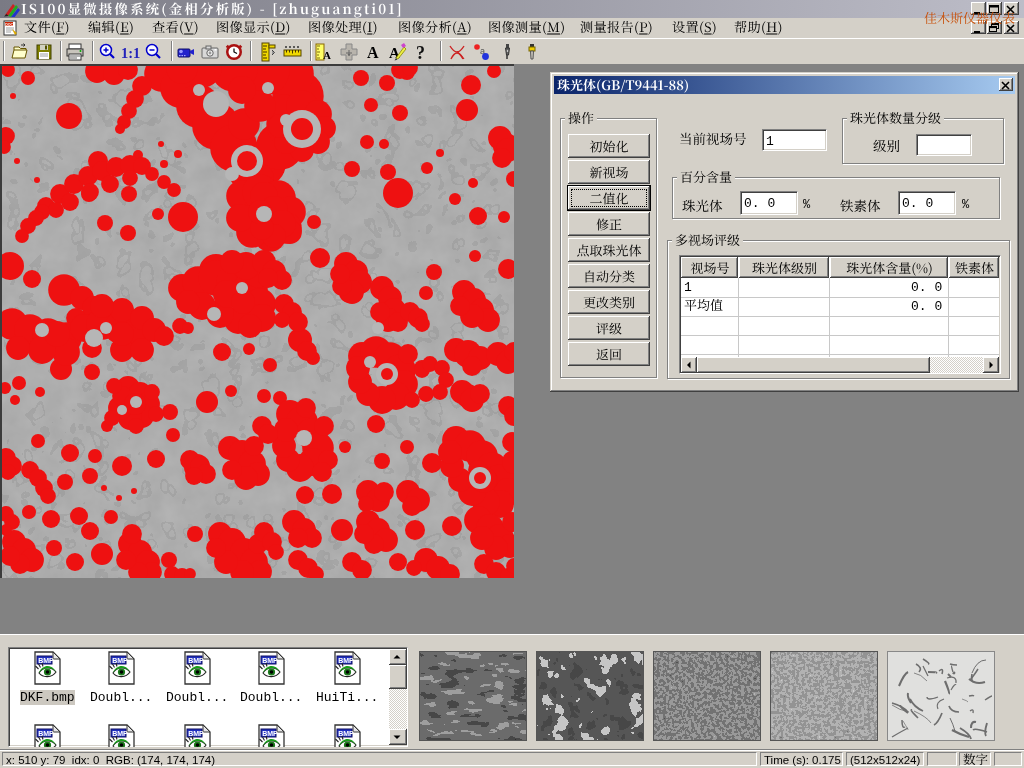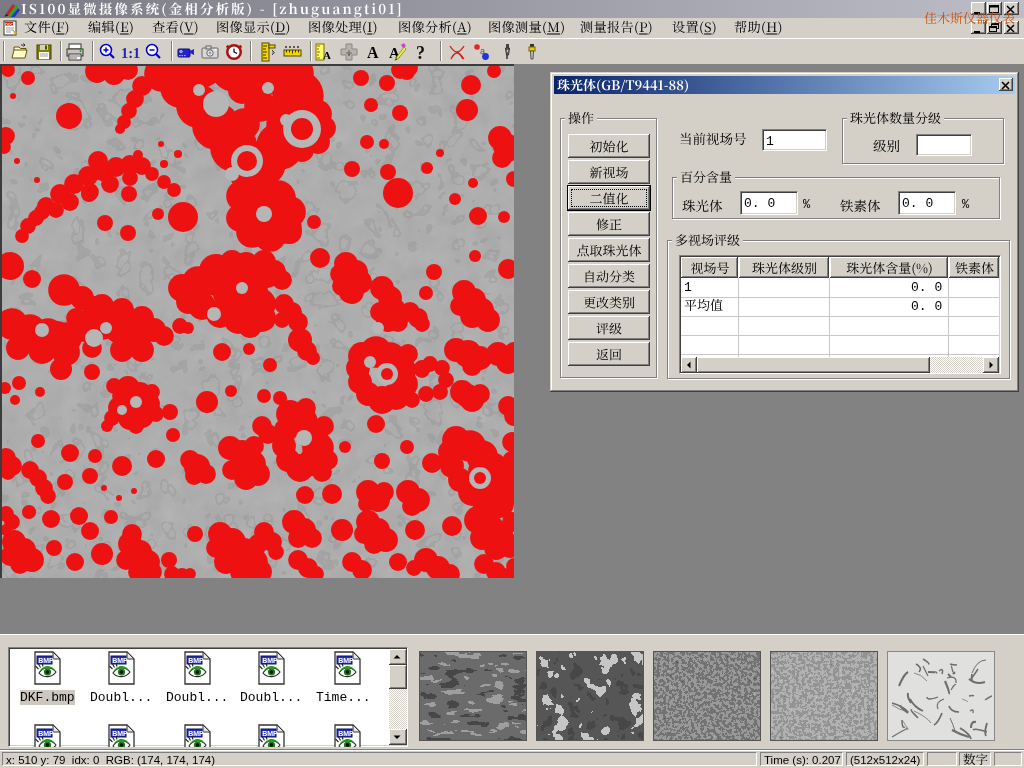--- a/index.html
+++ b/index.html
@@ -793,21 +793,21 @@
 <path d="M5 1 H23 L30 8 V33 H5 Z" fill="#fff" stroke="#333" stroke-width="1.3"></path>
 <path d="M23 1 L23 8 H30 Z" fill="#e8e8e8" stroke="#333" stroke-width="1"></path>
 <rect x="7" y="5" width="15" height="8" fill="#2030c0" stroke="#101060"></rect>
 <text x="8.2" y="11.8" font-family="Liberation Sans,sans-serif" font-weight="bold" font-size="7" fill="#fff">BMP</text>
 <path d="M9 22 C13 15.5 22 15.5 26 21 C22 27 13 27 9 22 Z" fill="#fff" stroke="#222" stroke-width="1.1"></path>
 <path d="M9 22 C13 15.5 22 15.5 26 21 C25 18.5 21 13.5 15 15.5 C11 17 9.5 20 9 22 Z" fill="#18a018"></path>
 <circle cx="17.5" cy="21" r="3.6" fill="#1c7a1c"></circle>
       <circle cx="17.5" cy="21" r="1.8" fill="#000"></circle>
 <path d="M8.5 18 L5.5 15 M10.5 16.5 L8.5 13 M13 15.5 L12 12" stroke="#222" stroke-width="1.1"></path>
 </svg></div>
-<div style="position:absolute;left:316px;top:690px;font:13px 'Liberation Mono',monospace;white-space:pre">Time...</div>
+<div style="position:absolute;left:316px;top:690px;font:13px 'Liberation Mono',monospace;white-space:pre">HuiTi...</div>
 <div style="position:absolute;left:330px;top:724px;width:34px;height:23px;overflow:hidden"><svg width="34" height="34" viewBox="0 0 34 34">
 <path d="M5 1 H23 L30 8 V33 H5 Z" fill="#fff" stroke="#333" stroke-width="1.3"></path>
 <path d="M23 1 L23 8 H30 Z" fill="#e8e8e8" stroke="#333" stroke-width="1"></path>
 <rect x="7" y="5" width="15" height="8" fill="#2030c0" stroke="#101060"></rect>
 <text x="8.2" y="11.8" font-family="Liberation Sans,sans-serif" font-weight="bold" font-size="7" fill="#fff">BMP</text>
 <path d="M9 22 C13 15.5 22 15.5 26 21 C22 27 13 27 9 22 Z" fill="#fff" stroke="#222" stroke-width="1.1"></path>
 <path d="M9 22 C13 15.5 22 15.5 26 21 C25 18.5 21 13.5 15 15.5 C11 17 9.5 20 9 22 Z" fill="#18a018"></path>
 <circle cx="17.5" cy="21" r="3.6" fill="#1c7a1c"></circle>
       <circle cx="17.5" cy="21" r="1.8" fill="#000"></circle>
 <path d="M8.5 18 L5.5 15 M10.5 16.5 L8.5 13 M13 15.5 L12 12" stroke="#222" stroke-width="1.1"></path>
@@ -920,21 +920,21 @@
     <path d="M62 12 Q65 13 69 13" stroke="#6e6e6e" stroke-width="1.7" fill="none"></path>
     <path d="M81 44 Q85 43 86 44" stroke="#6e6e6e" stroke-width="1.3" fill="none"></path>
     <path d="M54 61 Q50 71 46 73" stroke="#6e6e6e" stroke-width="1.7" fill="none"></path>
   </svg>
 <div style="position:absolute;left:0;top:750px;width:1024px;height:18px;background:#d4d0c8"></div>
 <div style="position:absolute;left:0;top:749px;width:1024px;height:1px;background:#808080"></div>
 <div style="position:absolute;left:0;top:750px;width:1024px;height:1px;background:#fff"></div>
 <div style="position:absolute;left:2px;top:752px;width:755px;height:14px;border:1px solid;border-color:#808080 #fff #fff #808080"></div>
 <div style="position:absolute;left:6px;top:753.5px;font:11.5px 'Liberation Sans',sans-serif;white-space:pre">x: 510 y: 79  idx: 0  RGB: (174, 174, 174)</div>
 <div style="position:absolute;left:760px;top:752px;width:83px;height:14px;border:1px solid;border-color:#808080 #fff #fff #808080"></div>
-<div style="position:absolute;left:764px;top:753.5px;font:11.5px 'Liberation Sans',sans-serif;white-space:pre">Time (s): 0.207</div>
+<div style="position:absolute;left:764px;top:753.5px;font:11.5px 'Liberation Sans',sans-serif;white-space:pre">Time (s): 0.175</div>
 <div style="position:absolute;left:846px;top:752px;width:78px;height:14px;border:1px solid;border-color:#808080 #fff #fff #808080"></div>
 <div style="position:absolute;left:850px;top:753.5px;font:11.5px 'Liberation Sans',sans-serif;white-space:pre">(512x512x24)</div>
 <div style="position:absolute;left:927px;top:752px;width:30px;height:14px;border:1px solid;border-color:#808080 #fff #fff #808080"></div>
 <div style="position:absolute;left:959px;top:752px;width:32px;height:14px;border:1px solid;border-color:#808080 #fff #fff #808080"></div>
 <div style="position:absolute;left:994px;top:752px;width:28px;height:14px;border:1px solid;border-color:#808080 #fff #fff #808080"></div>
 <svg width="1024" height="768" style="position:absolute;left:0;top:0;z-index:50;pointer-events:none">
     <defs>
       <path id="t0" d="M45 -708 140 -699C142 -597 142 -496 142 -394V-346C142 -243 142 -141 140 -42L45 -33V0H380V-33L286 -42C284 -143 284 -245 284 -347V-394C284 -497 284 -599 286 -699L380 -708V-741H45Z"></path>
       <path id="t1" d="M277 19C453 19 555 -68 555 -198C555 -307 503 -366 352 -432L302 -454C229 -486 187 -525 187 -596C187 -675 249 -719 338 -719C368 -719 391 -715 415 -704L458 -547H511L518 -703C466 -739 400 -759 322 -759C171 -759 63 -686 63 -555C63 -441 131 -375 260 -318L306 -298C396 -259 426 -223 426 -154C426 -70 366 -22 264 -22C221 -22 189 -27 154 -42L111 -205H58L52 -41C108 -4 195 19 277 19Z"></path>
       <path id="t2" d="M57 0 432 2V-27L319 -47C317 -110 316 -173 316 -235V-580L320 -741L305 -752L54 -693V-659L181 -676V-235L179 -47L57 -30Z"></path>

